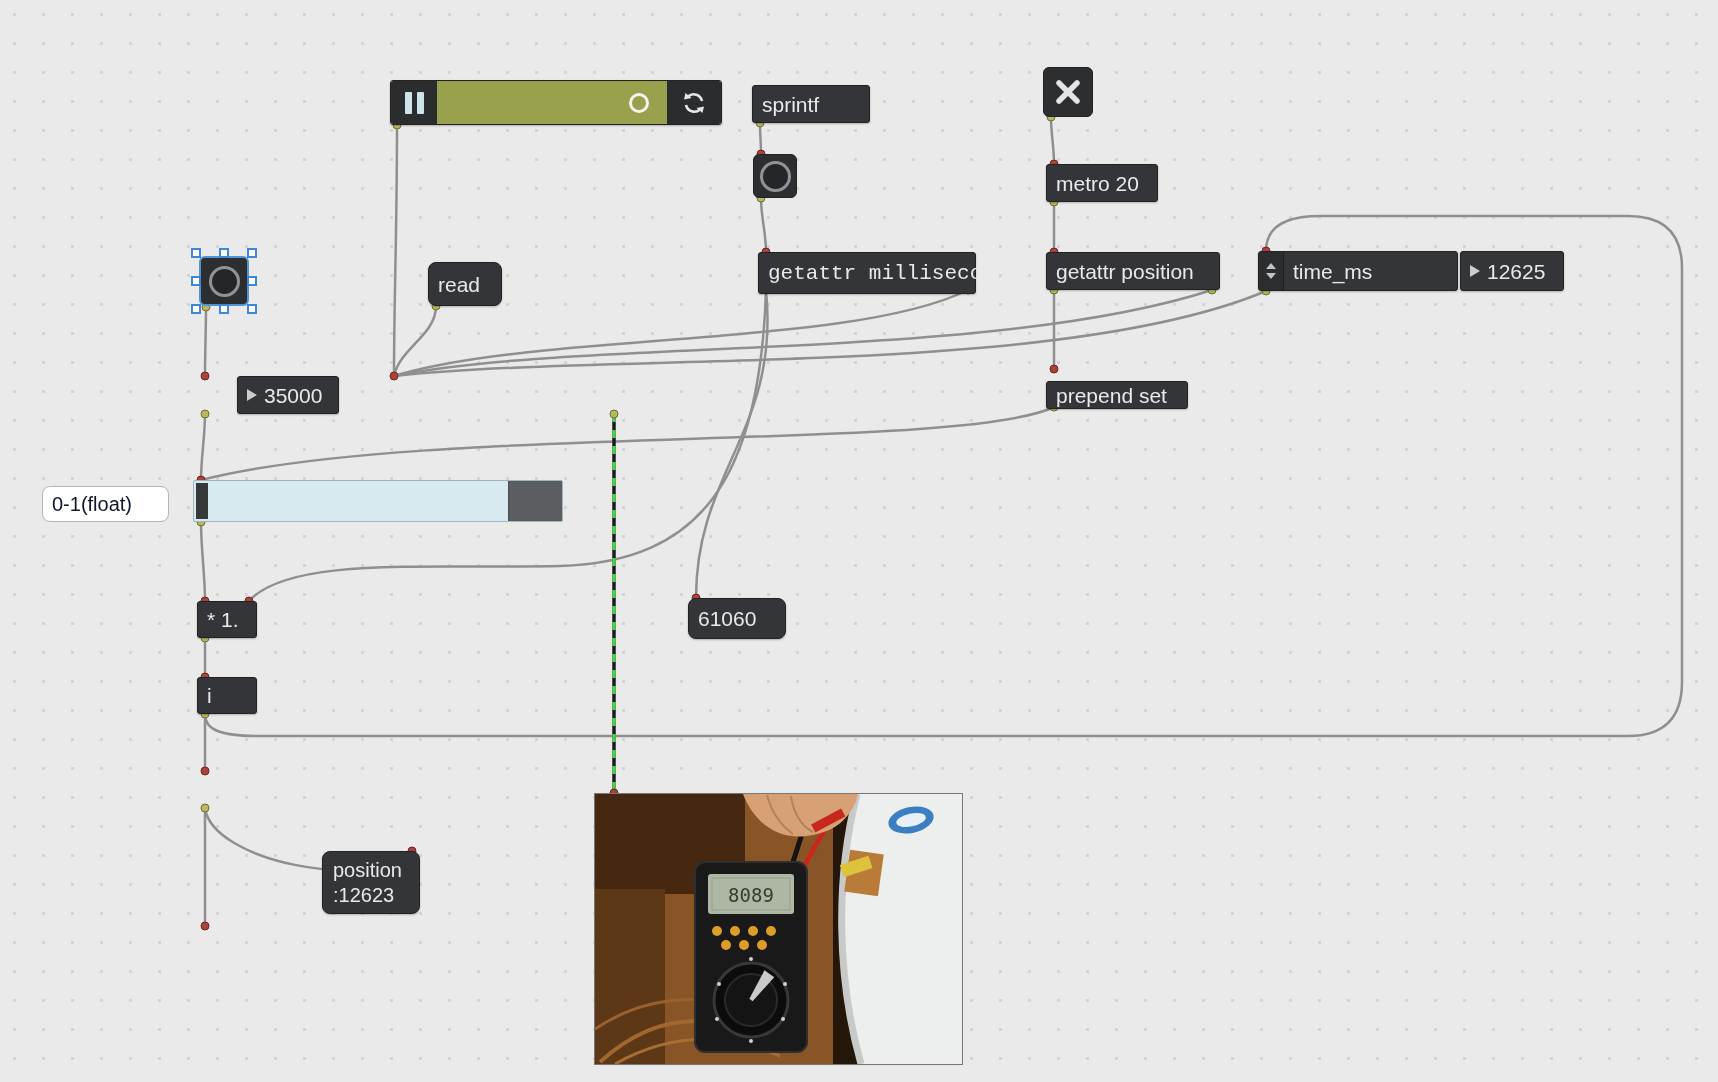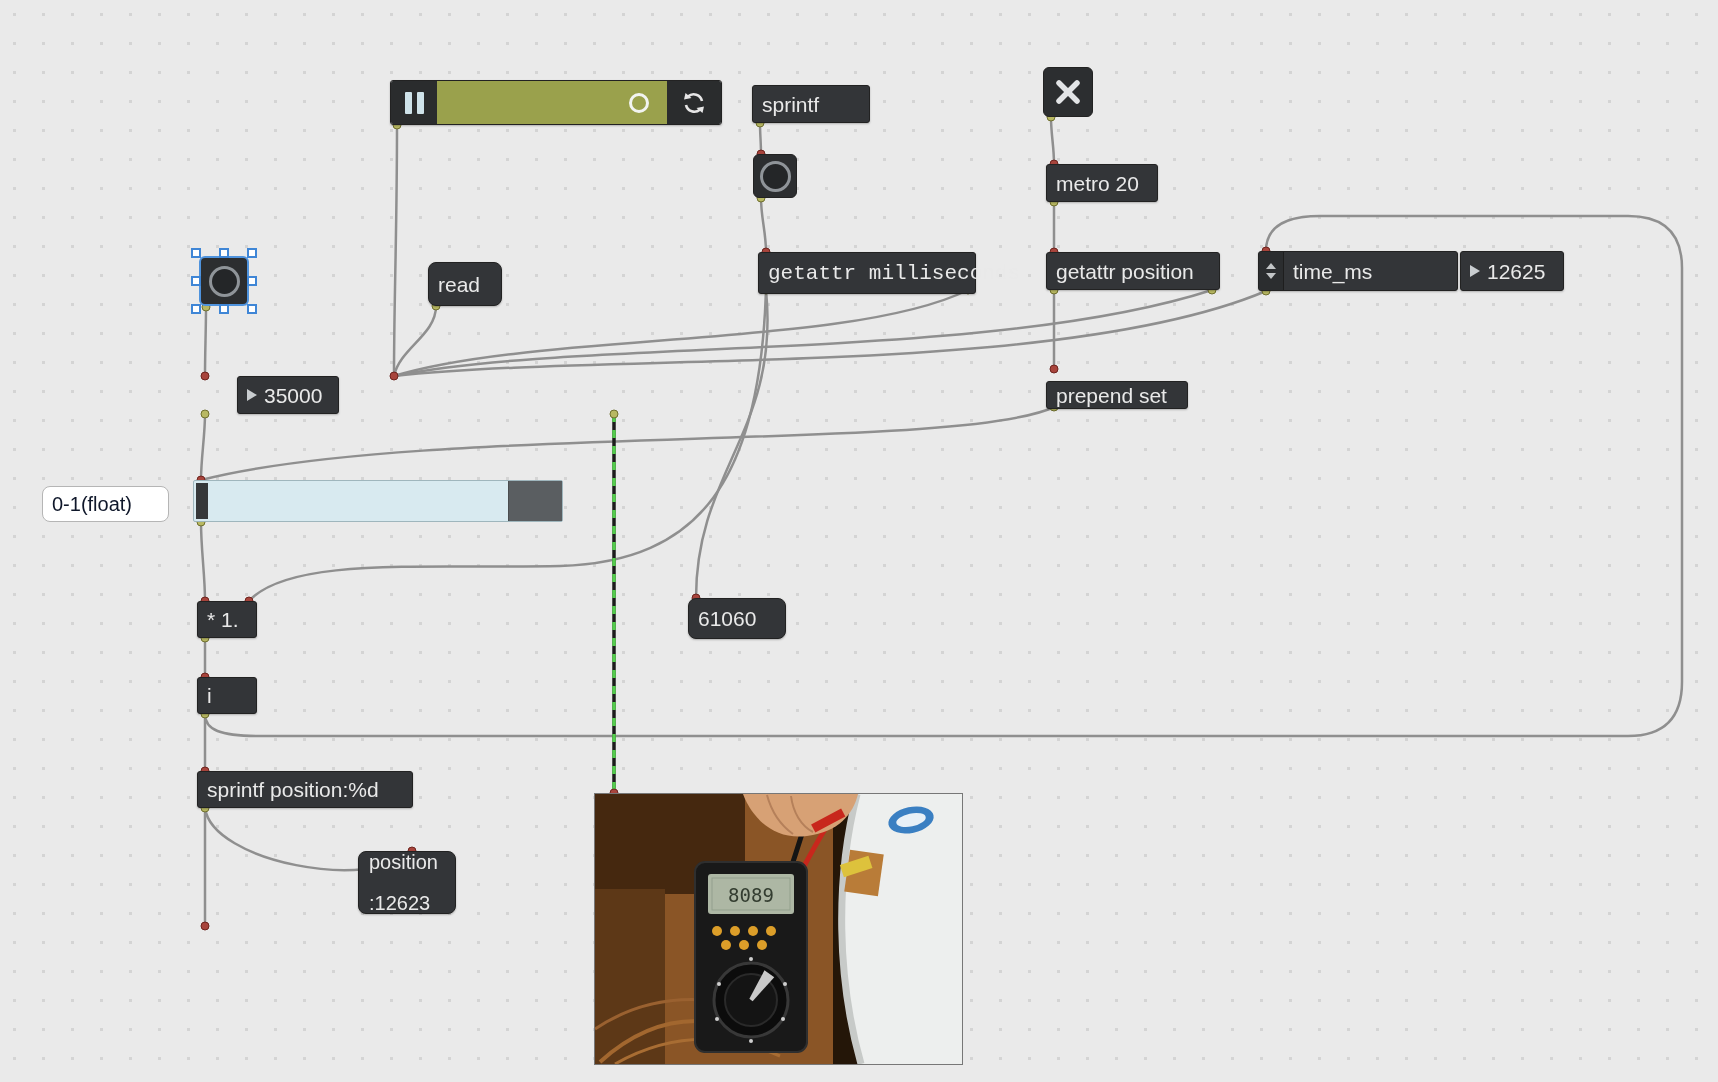--- a/index.html
+++ b/index.html
@@ -41,21 +41,21 @@
   .sl-knob{position:absolute;left:2px;top:2px;bottom:2px;width:12px;background:#36383a;}
   .sl-sep{position:absolute;left:314px;top:0;bottom:0;width:2px;background:#4a4d4f;}
   .sl-block{position:absolute;right:0;top:0;bottom:0;width:53px;background:#5a5e61;}
   
   .attrui{padding:0;}
   .spin{width:24px;align-self:stretch;display:flex;flex-direction:column;align-items:center;justify-content:center;gap:4px;background:#2b2d2f;border-right:1px solid #1e1e1e;border-radius:3px 0 0 3px;}
   .arr-up{width:0;height:0;border-left:5px solid transparent;border-right:5px solid transparent;border-bottom:6px solid #c2c5c7;}
   .arr-down{width:0;height:0;border-left:5px solid transparent;border-right:5px solid transparent;border-top:6px solid #c2c5c7;}
   .attrui .lbl{padding:0 9px;}
   
-  .msg2{flex-direction:column;justify-content:space-between;gap:5px;padding:0 10px;font-size:20px;align-items:flex-start;margin-left:36px;}
+  .msg2{flex-direction:column;justify-content:space-between;gap:5px;padding:8px 10px;font-size:20px;align-items:flex-start;}
   
   .wires{position:absolute;left:0;top:0;pointer-events:none;}
   .cord{fill:none;stroke:#8f8f8f;stroke-width:2.5;}
   .jitcord-b{fill:none;stroke:#1c1c1c;stroke-width:3.5;}
   .jitcord-g{fill:none;stroke:#55cd4e;stroke-width:3.5;stroke-dasharray:8 8;}
   .dot-out{fill:#b8b862;stroke:#70702f;stroke-width:1;}
   .dot-in{fill:#a8443c;stroke:#6e241e;stroke-width:1;}
   .pwindow{position:absolute;border:1px solid #777;box-sizing:content-box;line-height:0;}
 </style>
 </head>
@@ -232,23 +232,20 @@
   </div>
 
   <div class="box" style="left:197px;top:677px;width:60px;height:37px;">
     <span>i</span>
   </div>
 
   <div class="box msg" style="left:688px;top:598px;width:98px;height:41px;">
     <span>61060</span>
   </div>
 
-  <div class="box" style="left:197px;top:771px;width:216px;height:37px;">
-    <span>sprintf position:%d</span>
-  </div>
 
   <div class="box msg msg2" style="left:322px;top:851px;width:98px;height:63px;">
     <span>position</span>
     <span>:12623</span>
   </div>
 
 
   <div class="pwindow" style="left:594px;top:793px;width:367px;height:270px;">
     <svg viewBox="0 0 367 270" width="367" height="270">
       <rect width="367" height="270" fill="#8a5526"></rect>

